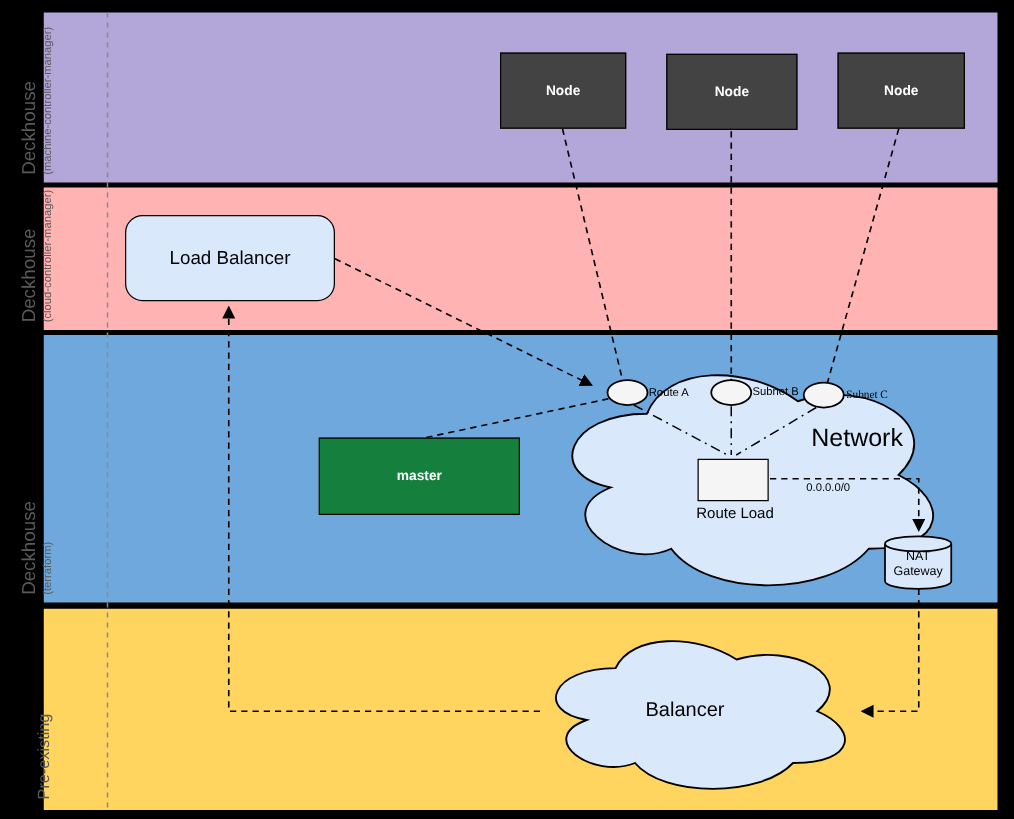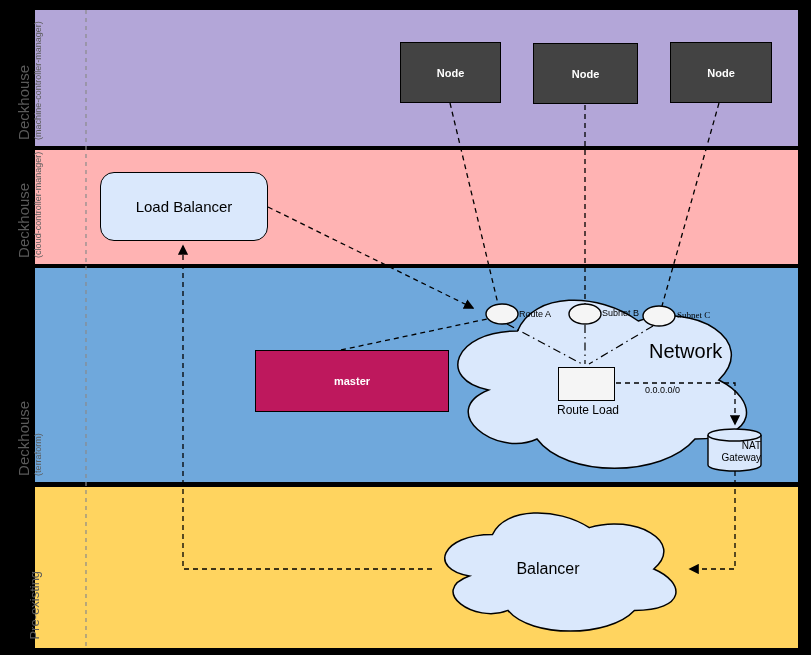--- a/index.html
+++ b/index.html
@@ -102,34 +102,34 @@
     <span>Node</span>
   </div>
   <div class="box darkbox" style="left: 670px; top: 42px; width: 102px; height: 61px; background-color: rgb(67, 67, 67);">
     <span>Node</span>
   </div>
 
   <div class="box lb" style="left: 100px; top: 172px; width: 168px; height: 69px; background-color: rgb(218, 232, 252);">
     <span>Load Balancer</span>
   </div>
 
-  <div class="box darkbox" style="left: 255px; top: 350px; width: 194px; height: 62px; background-color: #be185d;">
+  <div class="box darkbox" style="left: 255px; top: 350px; width: 161px; height: 62px; background-color: #15803d;">
     <span>master</span>
   </div>
 
   <div class="box rt" style="left: 558px; top: 367px; width: 57px; height: 34px; background-color: rgb(245, 245, 245);"></div>
   <div class="lbl" style="left:543px;top:403px;width:90px;text-align:center;font-size:12px;">Route Load</div>
 
   <div class="lbl" style="left:649px;top:340px;font-size:20px;">Network</div>
   <div class="lbl" style="left:498px;top:560px;width:100px;text-align:center;font-size:16px;">Balancer</div>
 
   <div class="lbl" style="left:519px;top:309px;font-size:9px;">Route A</div>
   <div class="lbl" style="left:602px;top:308px;font-size:9px;text-align:center;">Subnet B</div>
   <div class="lbl" style="left:677px;top:310px;font-size:9px;font-family:Liberation Serif, serif;">Subnet C</div>
 
   <div class="lbl" style="left:645px;top:385px;font-size:9px;">0.0.0.0/0</div>
 
-  <div class="lbl" style="left:708px;top:440px;width:53px;text-align:right;font-size:10px;line-height:1.2;z-index:12;">
+  <div class="lbl" style="left:708px;top:440px;width:53px;text-align:center;font-size:10px;line-height:1.2;z-index:12;">
     <div>NAT</div>
     <div>Gateway</div>
   </div>
 
 </div>
 
 </body></html>

